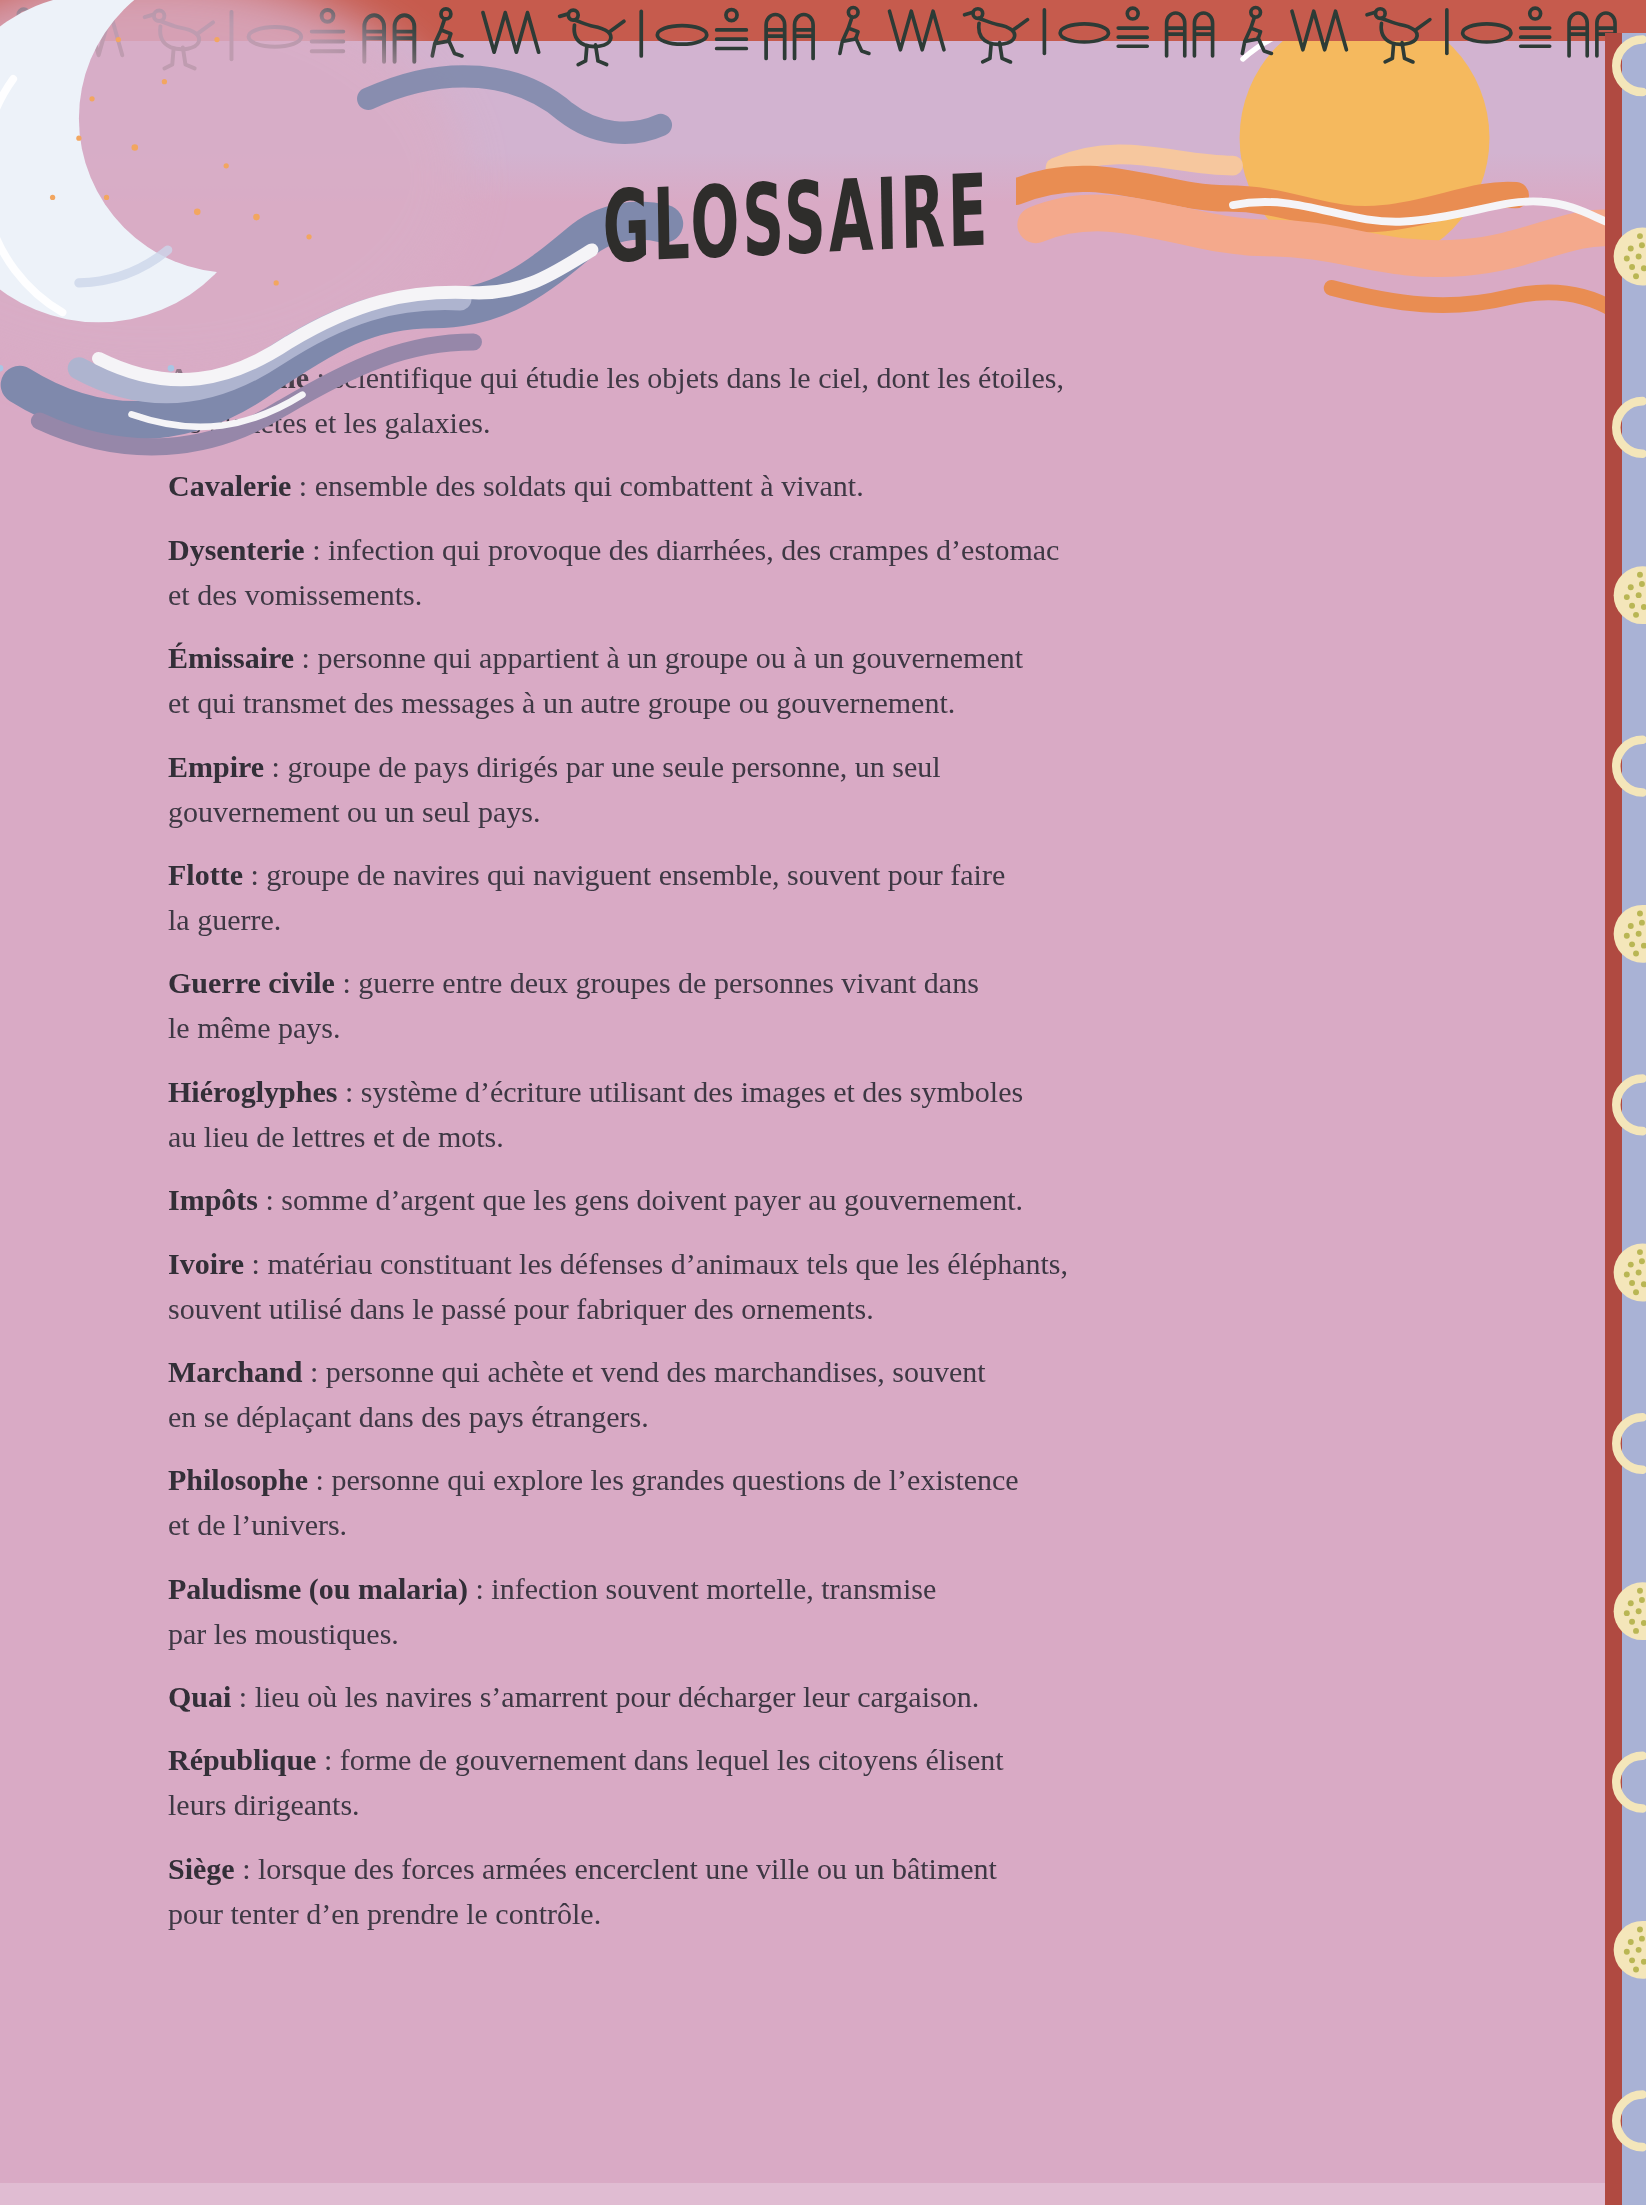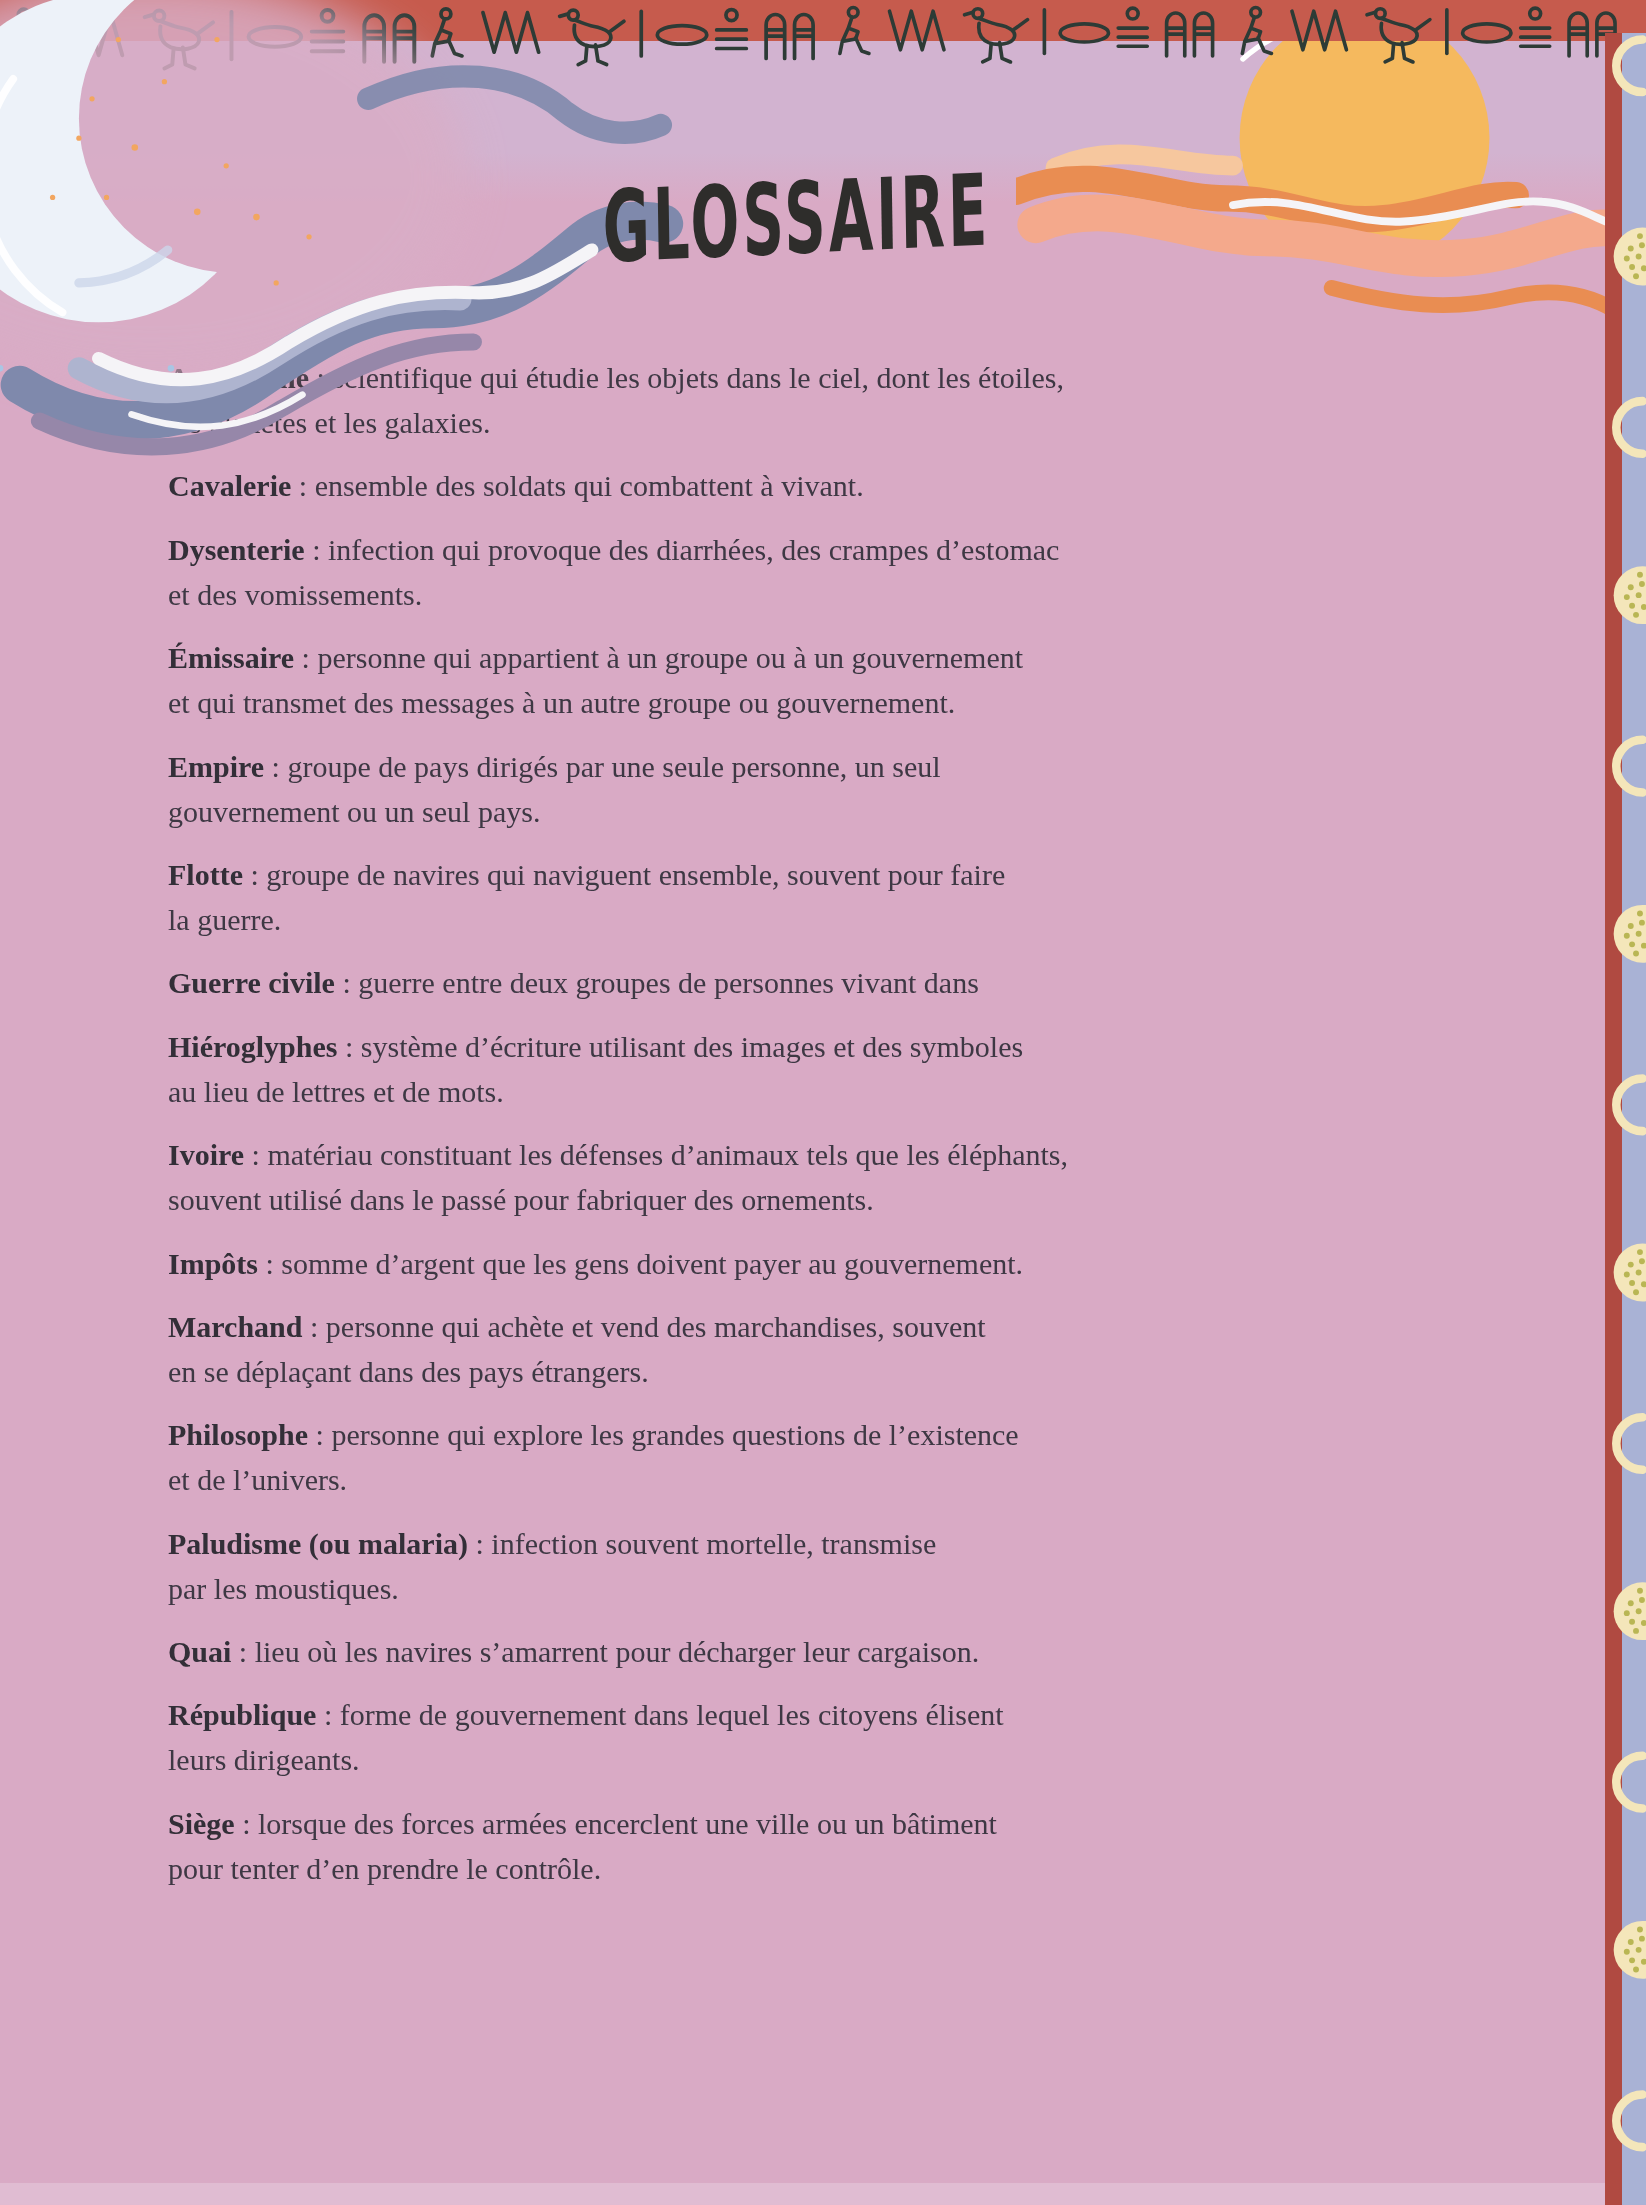--- a/index.html
+++ b/index.html
@@ -237,29 +237,29 @@
     <p class="entry"><strong class="term">Cavalerie</strong><span class="sep"> : </span><span class="line first">ensemble des soldats qui combattent à vivant.</span></p>
 
     <p class="entry"><strong class="term">Dysenterie</strong><span class="sep"> : </span><span class="line first">infection qui provoque des diarrhées, des crampes d’estomac</span><span class="line rest">et des vomissements.</span></p>
 
     <p class="entry"><strong class="term">Émissaire</strong><span class="sep"> : </span><span class="line first">personne qui appartient à un groupe ou à un gouvernement</span><span class="line rest">et qui transmet des messages à un autre groupe ou gouvernement.</span></p>
 
     <p class="entry"><strong class="term">Empire</strong><span class="sep"> : </span><span class="line first">groupe de pays dirigés par une seule personne, un seul</span><span class="line rest">gouvernement ou un seul pays.</span></p>
 
     <p class="entry"><strong class="term">Flotte</strong><span class="sep"> : </span><span class="line first">groupe de navires qui naviguent ensemble, souvent pour faire</span><span class="line rest">la guerre.</span></p>
 
-    <p class="entry"><strong class="term">Guerre civile</strong><span class="sep"> : </span><span class="line first">guerre entre deux groupes de personnes vivant dans</span></p>
+    <p class="entry"><strong class="term">Guerre civile</strong><span class="sep"> : </span><span class="line first">guerre entre deux groupes de personnes vivant dans</span><span class="line rest">le même pays.</span></p>
 
 
     <p class="entry"><strong class="term">Hiéroglyphes</strong><span class="sep"> : </span><span class="line first">système d’écriture utilisant des images et des symboles</span><span class="line rest">au lieu de lettres et de mots.</span></p>
 
+    <p class="entry"><strong class="term">Impôts</strong><span class="sep"> : </span><span class="line first">somme d’argent que les gens doivent payer au gouvernement.</span></p>
+
     <p class="entry"><strong class="term">Ivoire</strong><span class="sep"> : </span><span class="line first">matériau constituant les défenses d’animaux tels que les éléphants,</span><span class="line rest">souvent utilisé dans le passé pour fabriquer des ornements.</span></p>
 
-    <p class="entry"><strong class="term">Impôts</strong><span class="sep"> : </span><span class="line first">somme d’argent que les gens doivent payer au gouvernement.</span></p>
-
     <p class="entry"><strong class="term">Marchand</strong><span class="sep"> : </span><span class="line first">personne qui achète et vend des marchandises, souvent</span><span class="line rest">en se déplaçant dans des pays étrangers.</span></p>
 
     <p class="entry"><strong class="term">Philosophe</strong><span class="sep"> : </span><span class="line first">personne qui explore les grandes questions de l’existence</span><span class="line rest">et de l’univers.</span></p>
 
     <p class="entry"><strong class="term">Paludisme (ou malaria)</strong><span class="sep"> : </span><span class="line first">infection souvent mortelle, transmise</span><span class="line rest">par les moustiques.</span></p>
 
     <p class="entry"><strong class="term">Quai</strong><span class="sep"> : </span><span class="line first">lieu où les navires s’amarrent pour décharger leur cargaison.</span></p>
 
     <p class="entry"><strong class="term">République</strong><span class="sep"> : </span><span class="line first">forme de gouvernement dans lequel les citoyens élisent</span><span class="line rest">leurs dirigeants.</span></p>
 

